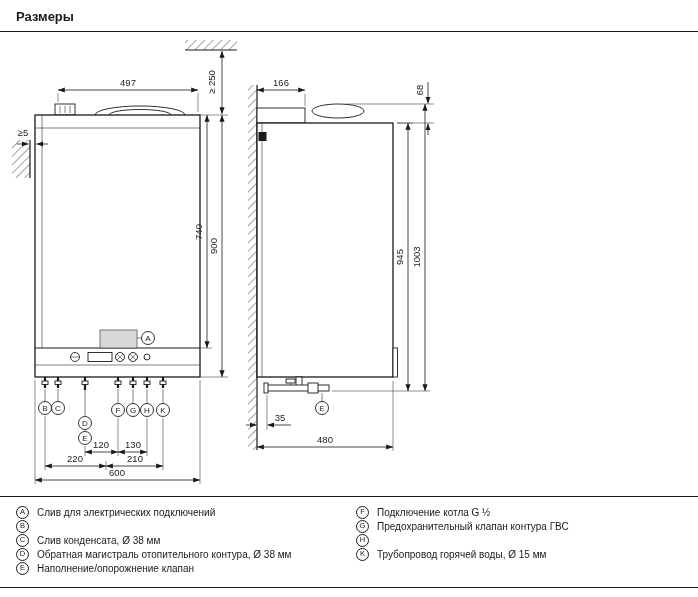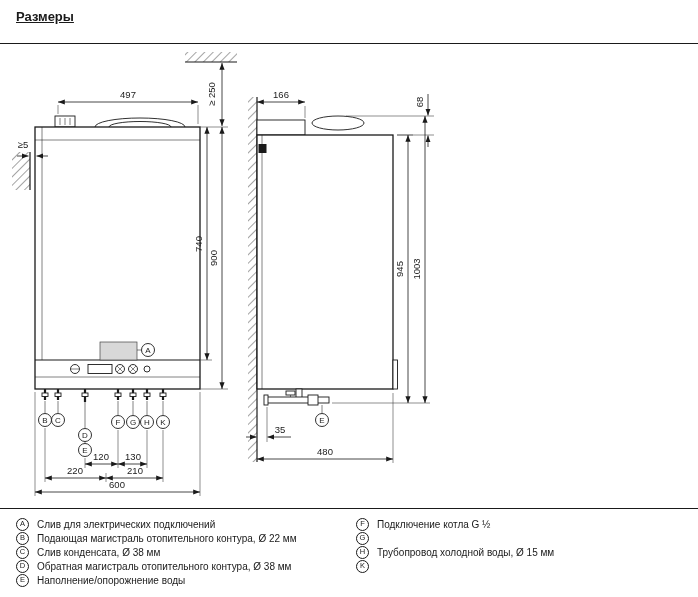--- a/index.html
+++ b/index.html
@@ -1,23 +1,22 @@
 <!DOCTYPE html>
 <html><head>
 <meta charset="utf-8">
 <style>
   html,body{margin:0;padding:0;}
   body{
     width:698px;height:597px;background:#fff;overflow:hidden;
     font-family:"Liberation Sans",sans-serif;color:#1a1a1a;
   }
   .title-bar{
-    font-size:13px;font-weight:bold;padding:9px 16px 19px;
+    font-size:13px;font-weight:bold;padding:9px 16px 7px;
     border-bottom:1px solid #1a1a1a;
-    text-decoration:underline;
   }
   svg.drawing{display:block;}
   svg .obj{fill:#fff;stroke:#1a1a1a;stroke-width:1.3;}
   svg .obj2{fill:#fff;stroke:#1a1a1a;stroke-width:0.9;}
   svg .thin{stroke:#1a1a1a;stroke-width:0.55;fill:none;}
   svg .dim{stroke:#1a1a1a;stroke-width:0.8;fill:none;}
   svg .ext{stroke:#444;stroke-width:0.6;fill:none;}
   svg .solidline{stroke:#1a1a1a;stroke-width:1.2;fill:none;}
   svg text{fill:#1a1a1a;font-family:"Liberation Sans",sans-serif;}
   svg .dimtext{font-size:9.5px;}
@@ -283,44 +282,44 @@
 </svg>
 
 <div class="legend">
   <div class="legend-col">
     <div class="legend-row">
       <span class="key-circle">A</span>
       <span>Слив для электрических подключений</span>
     </div>
     <div class="legend-row">
       <span class="key-circle">B</span>
-      <span>Подающая магистраль отопительного контура, Ø 22 мм</span>
     </div>
     <div class="legend-row">
       <span class="key-circle">C</span>
       <span>Слив конденсата, Ø 38 мм</span>
     </div>
     <div class="legend-row">
       <span class="key-circle">D</span>
       <span>Обратная магистраль отопительного контура, Ø 38 мм</span>
     </div>
     <div class="legend-row">
       <span class="key-circle">E</span>
-      <span>Наполнение/опорожнение воды</span>
+      <span>Наполнение/опорожнение клапан</span>
     </div>
   </div>
   <div class="legend-col">
     <div class="legend-row">
       <span class="key-circle">F</span>
       <span>Подключение котла G ½</span>
     </div>
     <div class="legend-row">
       <span class="key-circle">G</span>
+      <span>Предохранительный клапан контура ГВС</span>
     </div>
     <div class="legend-row">
       <span class="key-circle">H</span>
-      <span>Трубопровод холодной воды, Ø 15 мм</span>
     </div>
     <div class="legend-row">
       <span class="key-circle">K</span>
+      <span>Трубопровод горячей воды, Ø 15 мм</span>
     </div>
   </div>
 </div>
 
 </body></html>

